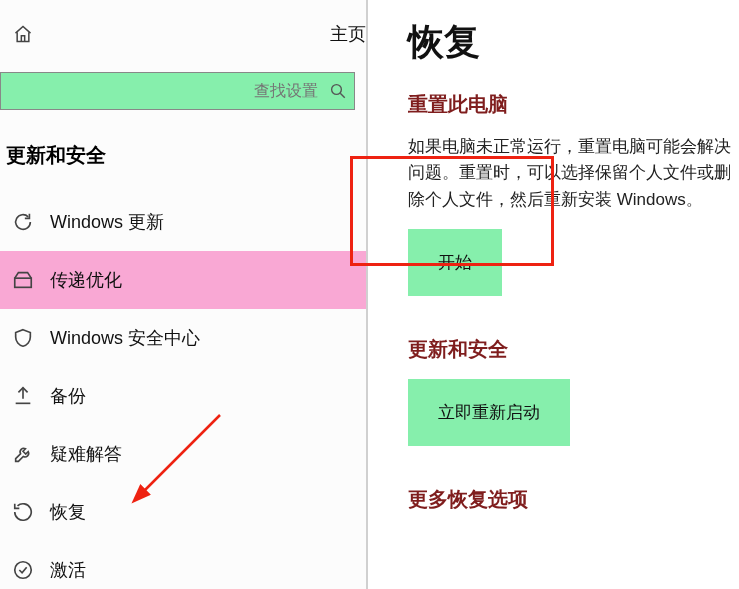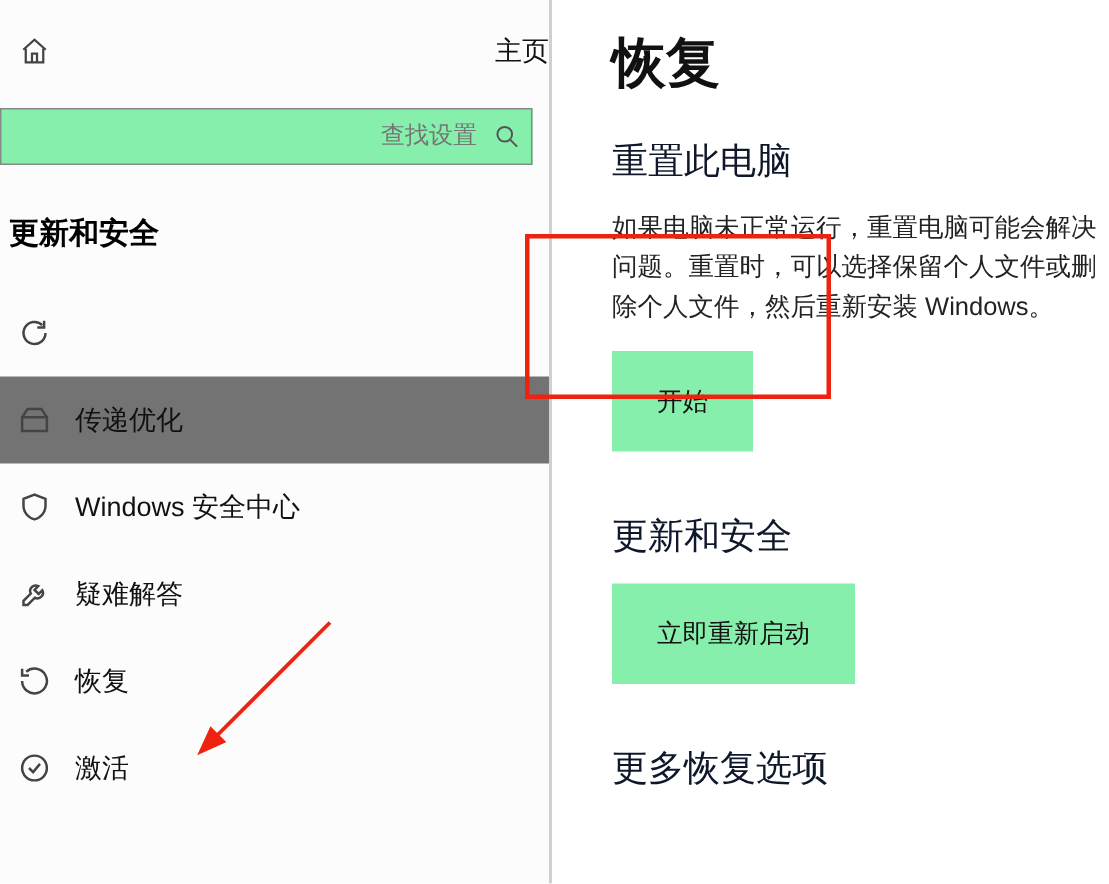--- a/index.html
+++ b/index.html
@@ -13,24 +13,24 @@
 
     .search-wrap { margin:16px 0 0 0; width:355px; position:relative; }
     .search { width:100%; height:38px; border:1px solid #888; background:#86efac; padding:0 36px 0 12px; font-size:16px; color:#666; outline:none;text-align:right; }
     .search-icon-btn { position:absolute; right:8px; top:0; height:38px; display:flex; align-items:center; color:#555; }
 
     .section-title { margin:32px 0 0 0; padding:0 0 12px 6px; font-size:20px; font-weight:700; color:#000; }
 
     .nav { margin-top:12px; }
     .nav-item { display:flex; align-items:center; height:58px; padding-left:10px; font-size:18px; color:#111; cursor:pointer; }
     .nav-item .label { margin-left:14px; }
-    .nav-item.selected { background:#737373; }
+    .nav-item.selected { background:#f9a8d4; }
 
     .right h1 { font-size:36px; font-weight:600; color:#111; margin-bottom:24px; }
-    .right h2 { font-size:24px; font-weight:400; color:#0f172a; margin-top:6px; margin-bottom:16px; }
+    .right h2 { font-size:20px; font-weight:700; color:#7f1d1d; margin-top:6px; margin-bottom:16px; }
     .right p { font-size:17px; color:#222; line-height:1.55; margin-bottom:16px; }
     .btn { display:inline-block; background:#86efac; border:none; padding:22px 30px; font-size:17px; color:#111; cursor:pointer; }
     .section-gap { height:34px; }
 
     
     .red-box { position:absolute; left:350px; top:156px; width:204px; height:110px; border:3px solid #e21; pointer-events:none; }
     
     .red-arrow { position:absolute; left:120px; top:405px; pointer-events:none; }
 
     svg { display:block; }
@@ -65,20 +65,21 @@
 
   <div class="nav">
 
     <div class="nav-item">
       <span class="icon-cell">
         <svg width="22" height="22" viewBox="0 0 24 24" fill="none" stroke="currentColor" stroke-width="1.8">
           <path d="M20 12a8 8 0 1 1-2.34-5.66"></path>
             <polyline points="19 3 19 8 14 8"></polyline>
         </svg>
       </span>
+      <span class="label">Windows 更新</span>
     </div>
 
     <div class="nav-item selected">
       <span class="icon-cell">
         <svg width="22" height="22" viewBox="0 0 24 24" fill="none" stroke="currentColor" stroke-width="1.8">
           <rect x="3" y="10" width="18" height="10"></rect>
             <path d="M3 10 L7 4 H17 L21 10"></path>
         </svg>
       </span>
       <span class="label">传递优化</span>
@@ -86,20 +87,30 @@
 
     <div class="nav-item">
       <span class="icon-cell">
         <svg width="22" height="22" viewBox="0 0 24 24" fill="none" stroke="currentColor" stroke-width="1.8">
           <path d="M12 3 L20 6 V11 C20 16 16.5 20 12 21 C7.5 20 4 16 4 11 V6 Z"></path>
         </svg>
       </span>
       <span class="label">Windows 安全中心</span>
     </div>
 
+    <div class="nav-item">
+      <span class="icon-cell">
+        <svg width="22" height="22" viewBox="0 0 24 24" fill="none" stroke="currentColor" stroke-width="1.8">
+          <line x1="12" y1="3" x2="12" y2="15"></line>
+            <polyline points="7 8 12 3 17 8"></polyline>
+            <line x1="4" y1="20" x2="20" y2="20"></line>
+        </svg>
+      </span>
+      <span class="label">备份</span>
+    </div>
 
     <div class="nav-item">
       <span class="icon-cell">
         <svg width="22" height="22" viewBox="0 0 24 24" fill="none" stroke="currentColor" stroke-width="1.8">
           <path d="M14.7 6.3a4 4 0 0 0-5.4 5.4L4 17v3h3l5.3-5.3a4 4 0 0 0 5.4-5.4L15 12 12 9z"></path>
         </svg>
       </span>
       <span class="label">疑难解答</span>
     </div>
 

